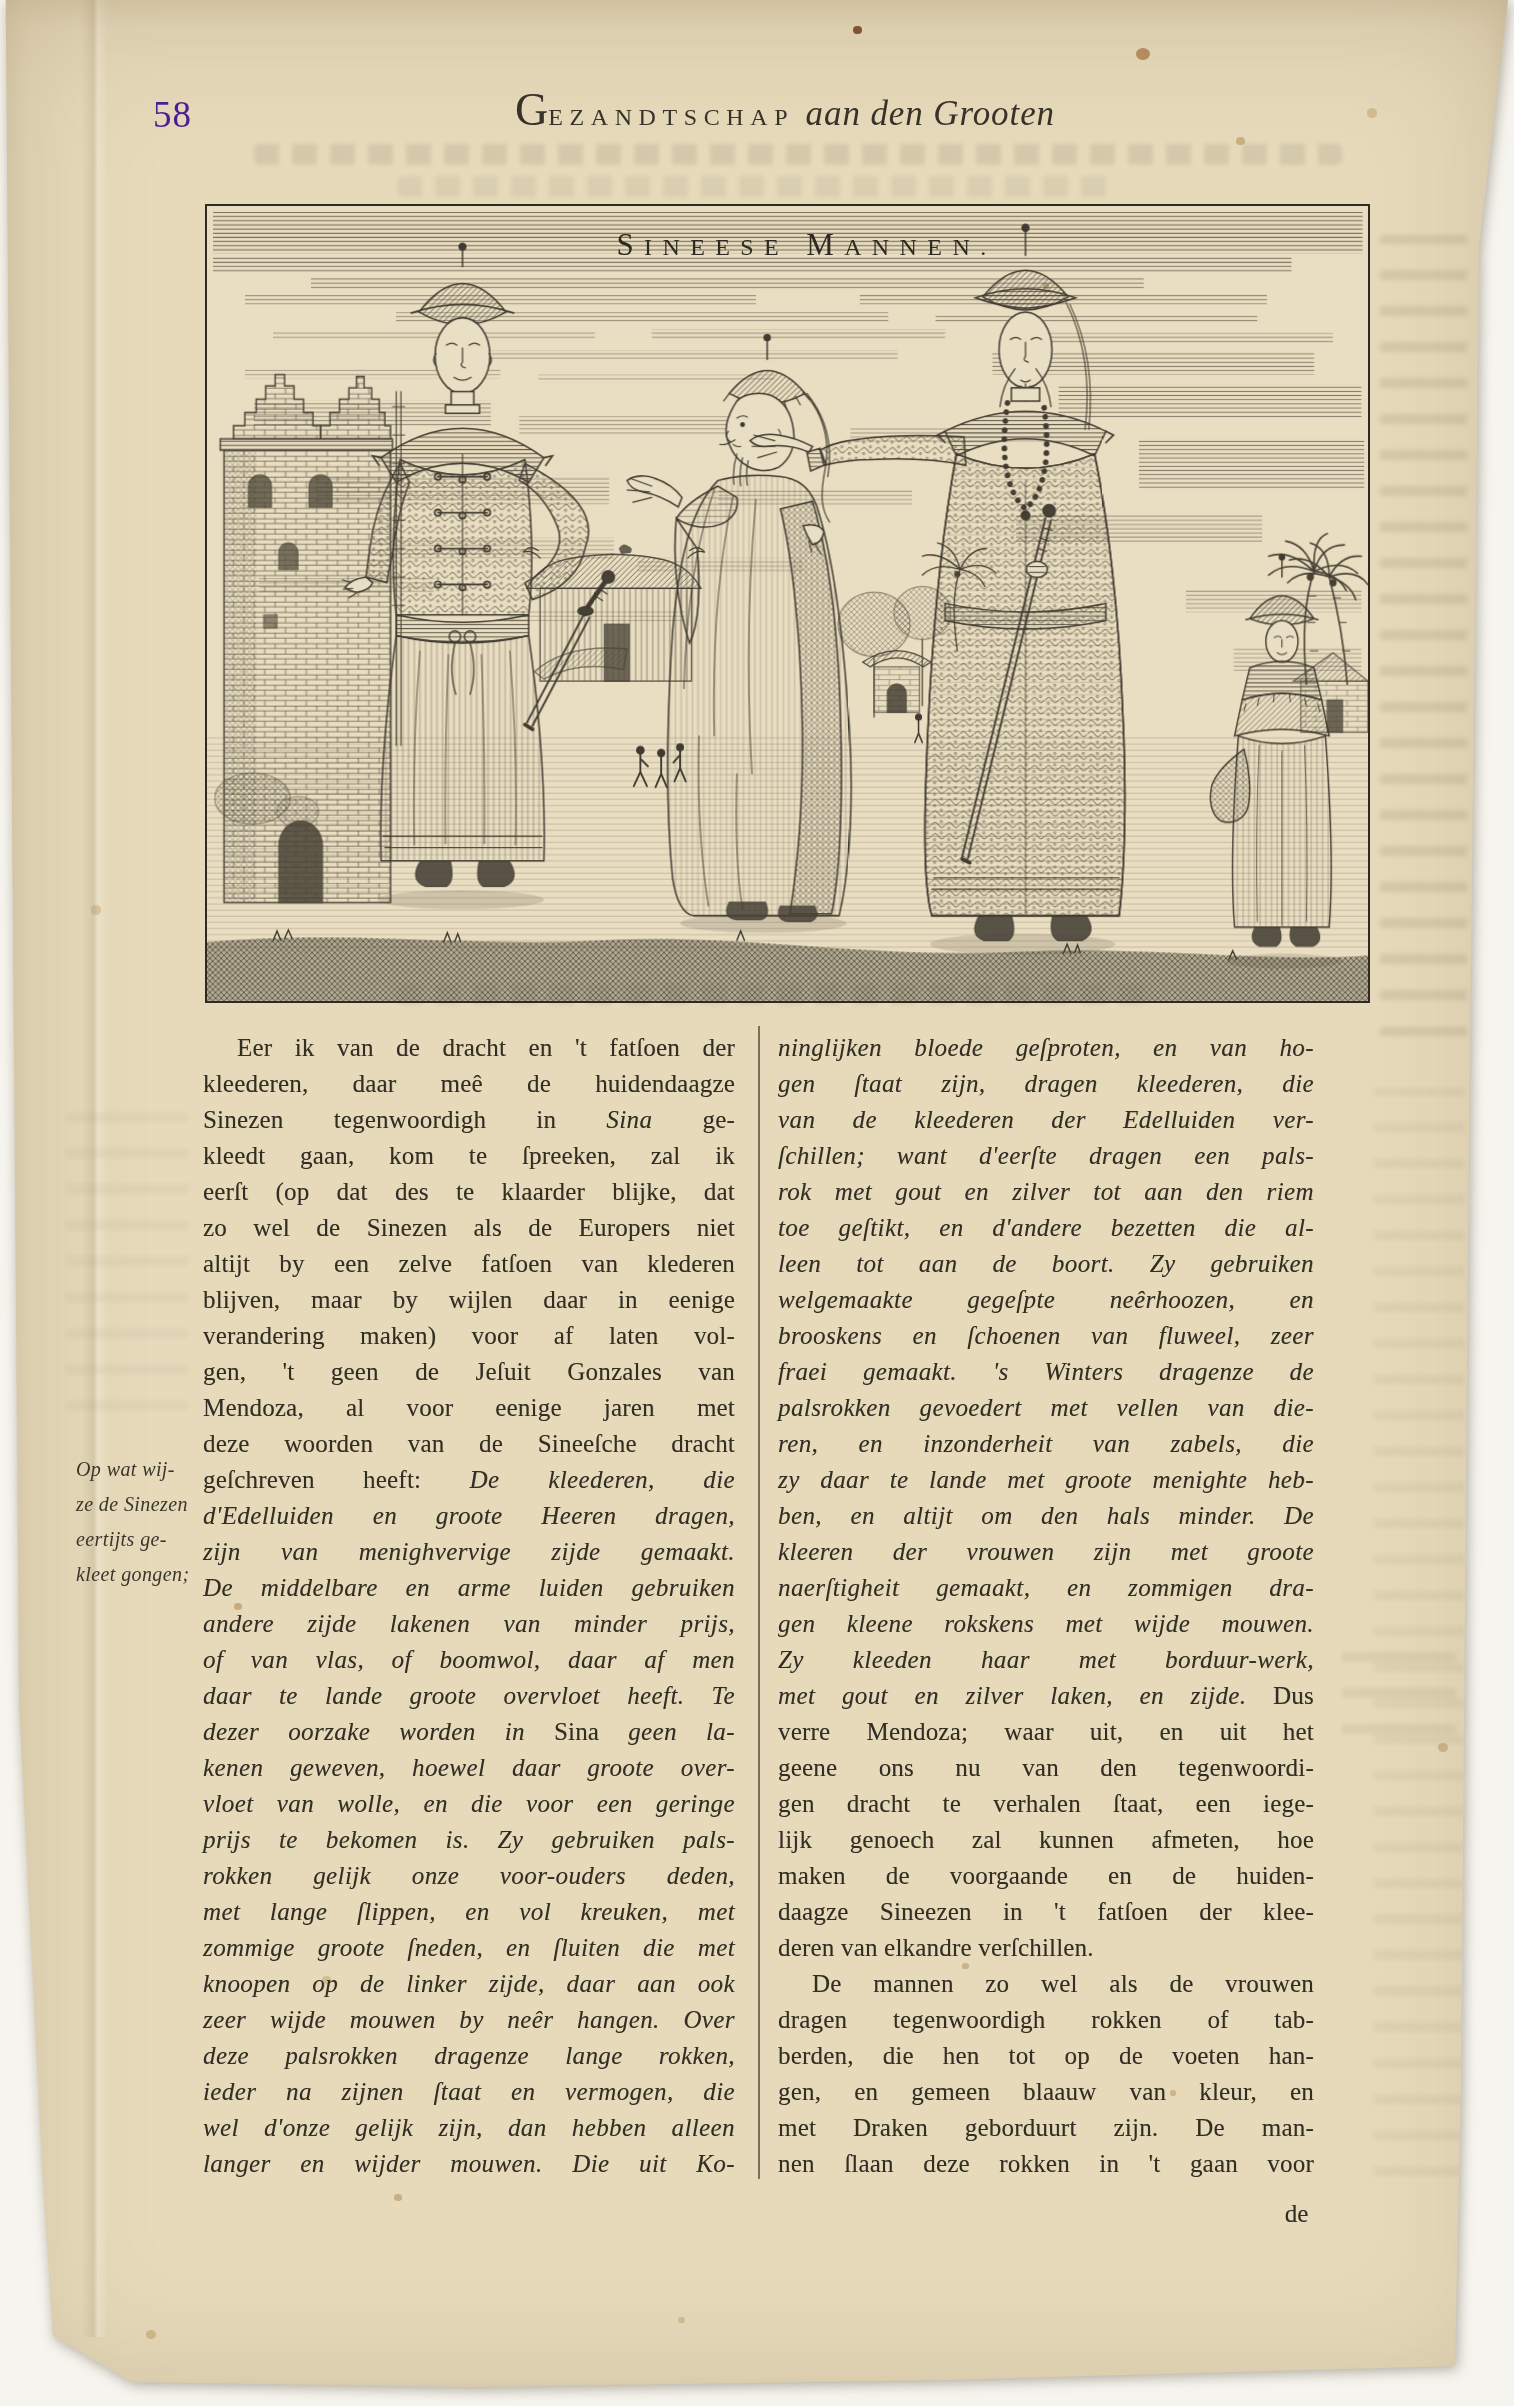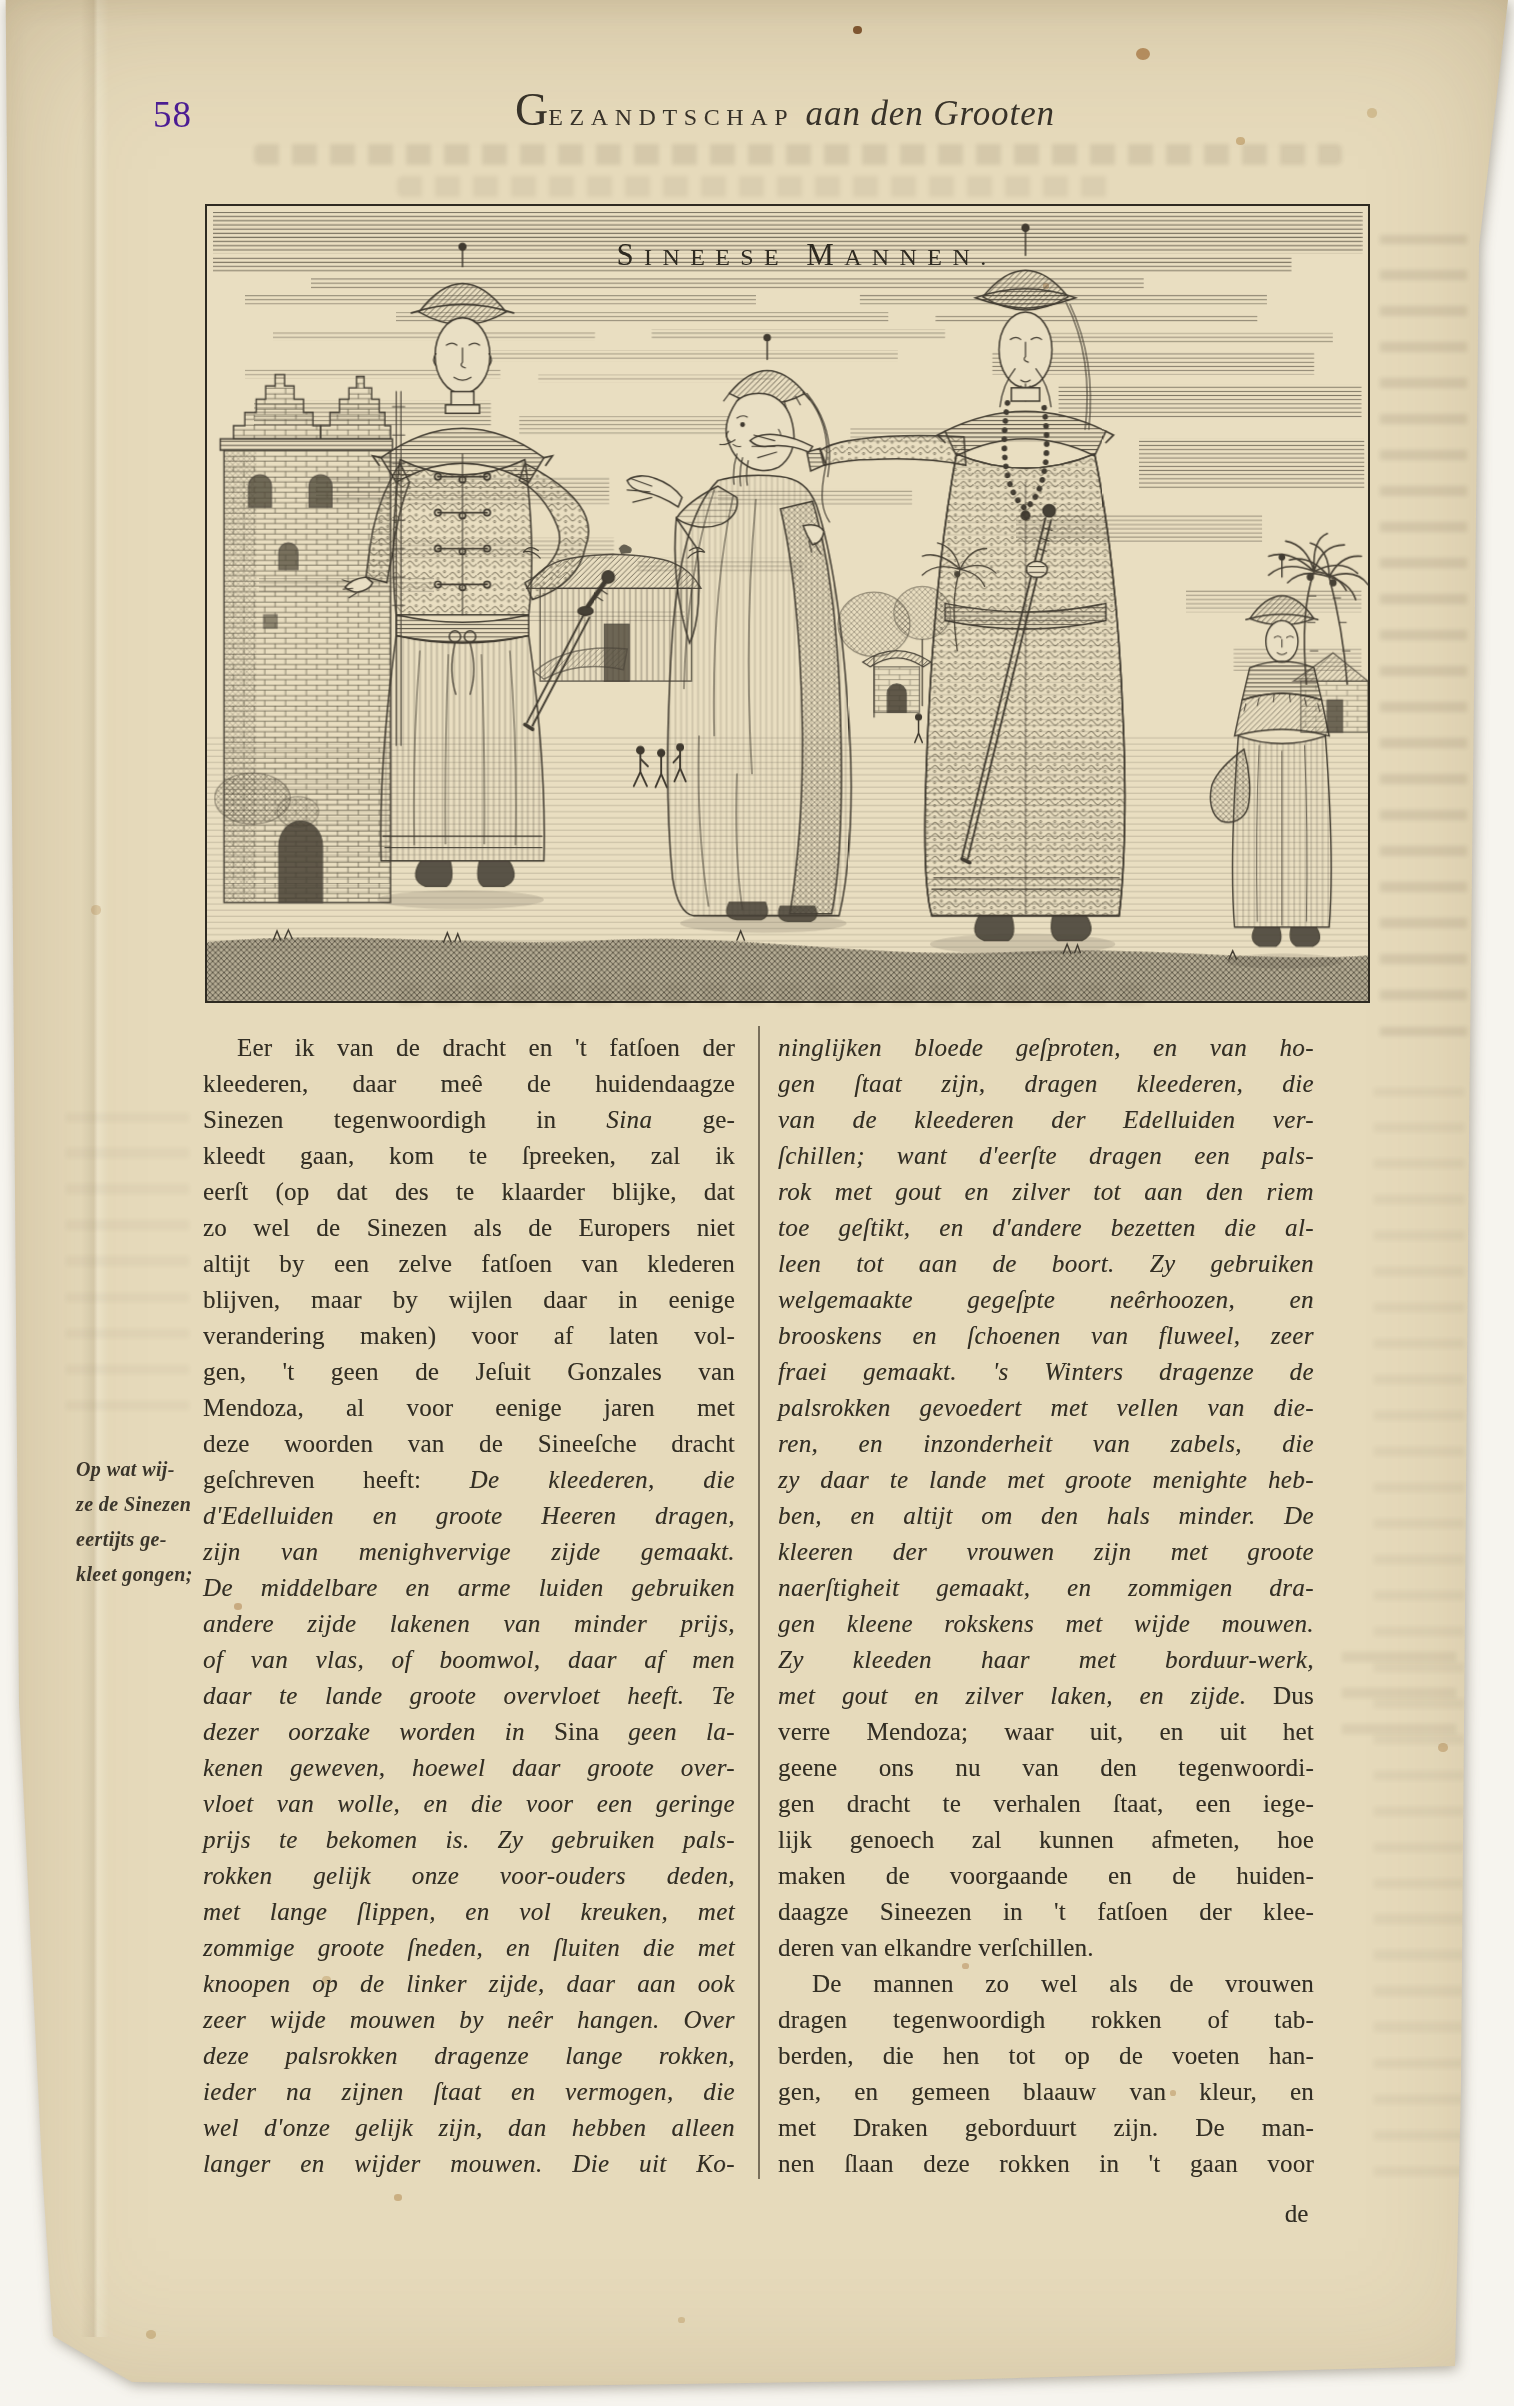--- a/index.html
+++ b/index.html
@@ -35,40 +35,40 @@
   .pagenum{position:absolute;left:153px;top:93px;font-size:37px;color:#4c1d95;letter-spacing:0.9px;}
   .runhead{position:absolute;left:397px;top:87px;width:776px;text-align:center;color:#38332a;white-space:nowrap;}
   .runhead .cap{font-size:46px;line-height:1;}
   .runhead .rest{font-size:24px;letter-spacing:6.6px;}
   .runhead .ital{font-style:italic;font-size:35px;letter-spacing:0.9px;padding-left:11.4px;}
 
   
   .plate{position:absolute;left:205px;top:204px;width:1161px;height:795px;
     border:2.8px solid #2f2b22;background:rgba(250,244,222,.18);}
   .plate-title{position:absolute;left:0;top:21px;width:100%;text-align:center;
-    transform:translateX(19px);color:#2e2a21;white-space:nowrap;margin-top:10px;}
+    transform:translateX(19px);color:#2e2a21;white-space:nowrap;}
   .plate-title .cap{font-size:31px;letter-spacing:10.4px;}
   .plate-title .sm{font-size:24px;letter-spacing:10.4px;}
   .plate-title .gap{display:inline-block;width:17px;}
   .plate svg{position:absolute;inset:0;}
 
   
   .col{position:absolute;color:#322e24;line-height:36px;font-size:25px;
     text-shadow:0.3px 0.3px 0.4px rgba(60,52,38,.35);}
   .col-left{left:203px;top:1030px;width:532px;}
   .col-right{left:778px;top:1030px;width:536px;}
   .tline{text-align:justify;text-align-last:justify;height:36px;white-space:nowrap;}
   .tline.indent{padding-left:34px;}
   .tline.endpar{text-align-last:left;}
   .tline .it{font-style:italic;letter-spacing:0.4px;}
   .tline .ro{letter-spacing:0.2px;}
   .divider{position:absolute;left:758px;top:1026px;width:1.9px;height:1153px;background:rgba(70,60,45,.68);}
   .note{position:absolute;left:76px;top:1452px;width:132px;font-size:20px;line-height:35px;
     font-style:italic;color:#3b362c;}
-  .note .tline{text-align:center;text-align-last:left;height:35px;font-weight:bold;}
+  .note .tline{text-align:center;text-align-last:left;height:35px;}
   .catchword{text-align:right;padding-right:5.7px;height:36px;}
 </style>
 </head>
 <body>
 
 <div class="paper-wrap">
   <div class="paper">
 
     <div class="crease"></div>
 

